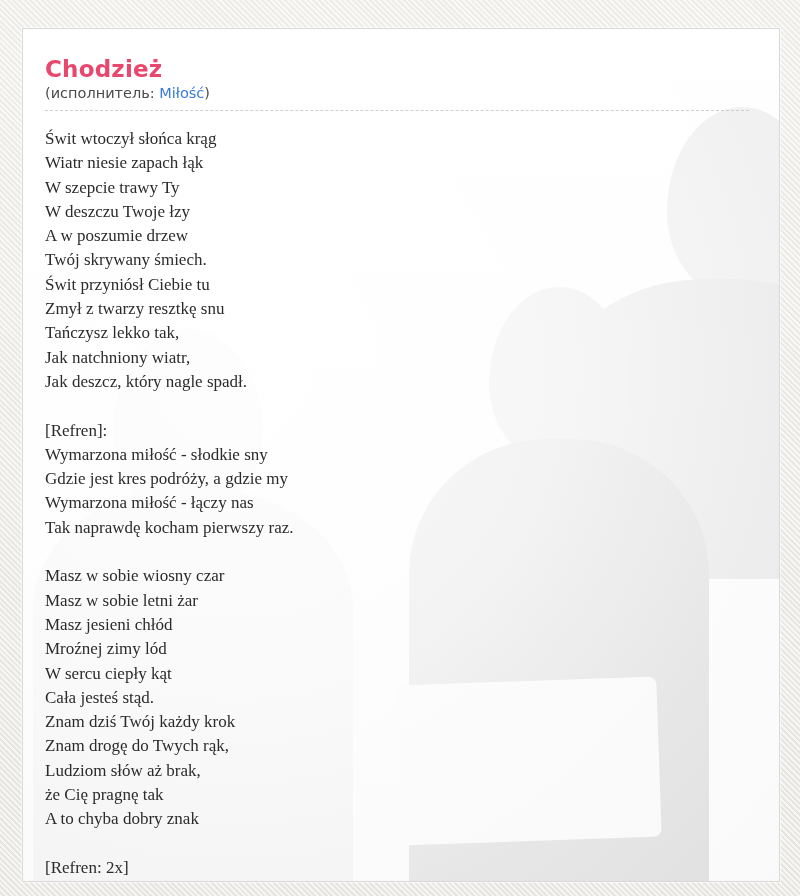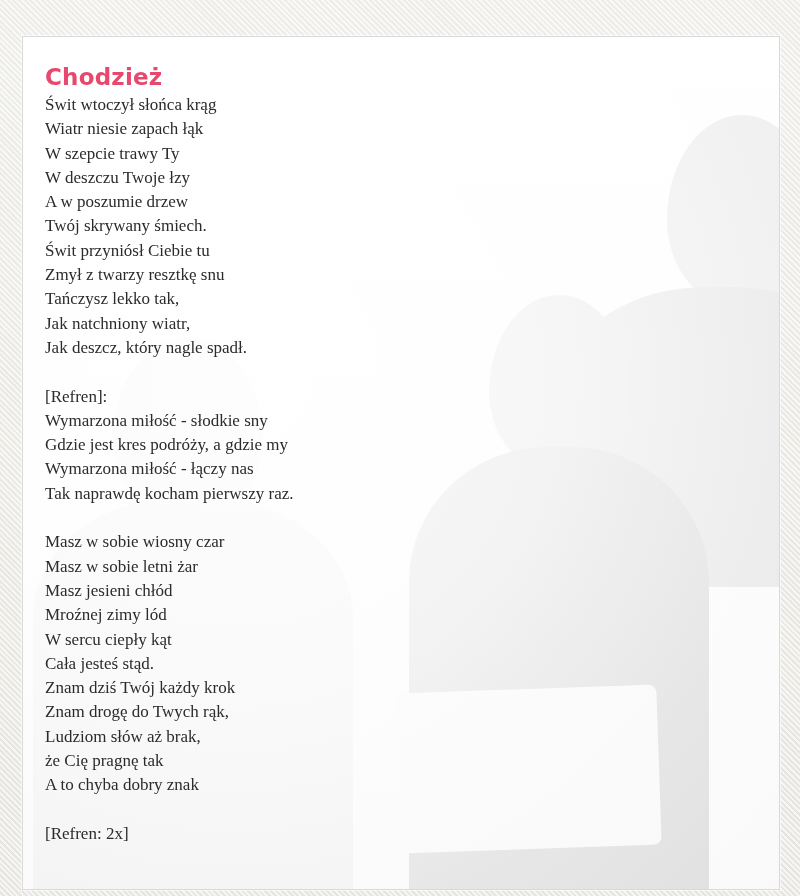--- a/index.html
+++ b/index.html
@@ -20,21 +20,21 @@
     width: 800px;
     height: 896px;
     background:
       repeating-linear-gradient(45deg, rgba(255,255,255,0.55) 0 2px, rgba(0,0,0,0.02) 2px 4px),
       linear-gradient(#f2f1ed, #ebe9e4);
     box-sizing: border-box;
   }
   .card {
     position: absolute;
     left: 22px;
-    top: 36px;
+    top: 28px;
     width: 756px;
     height: 852px;
     background: #ffffff;
     border: 1px solid #d9d9d9;
     box-shadow: 0 0 0 1px rgba(255,255,255,0.6);
     overflow: hidden;
   }
   
   .photo-bg {
     position: absolute;
@@ -168,20 +168,21 @@
       <div class="fig head figA-head"></div>
       <div class="fig body figA-body"></div>
       <div class="fig head figB-head"></div>
       <div class="fig body figB-body"></div>
       <div class="lightpatch"></div>
       <div class="vignette"></div>
     </div>
 
     <div class="content">
       <h1 class="song-title">Chodzież</h1>
+      <div class="byline"><span>(исполнитель: </span><a href="#">Miłość</a><span>)</span></div>
       <pre class="lyrics">Świt wtoczył słońca krąg
 Wiatr niesie zapach łąk
 W szepcie trawy Ty
 W deszczu Twoje łzy
 A w poszumie drzew
 Twój skrywany śmiech.
 Świt przyniósł Ciebie tu
 Zmył z twarzy resztkę snu
 Tańczysz lekko tak,
 Jak natchniony wiatr,

